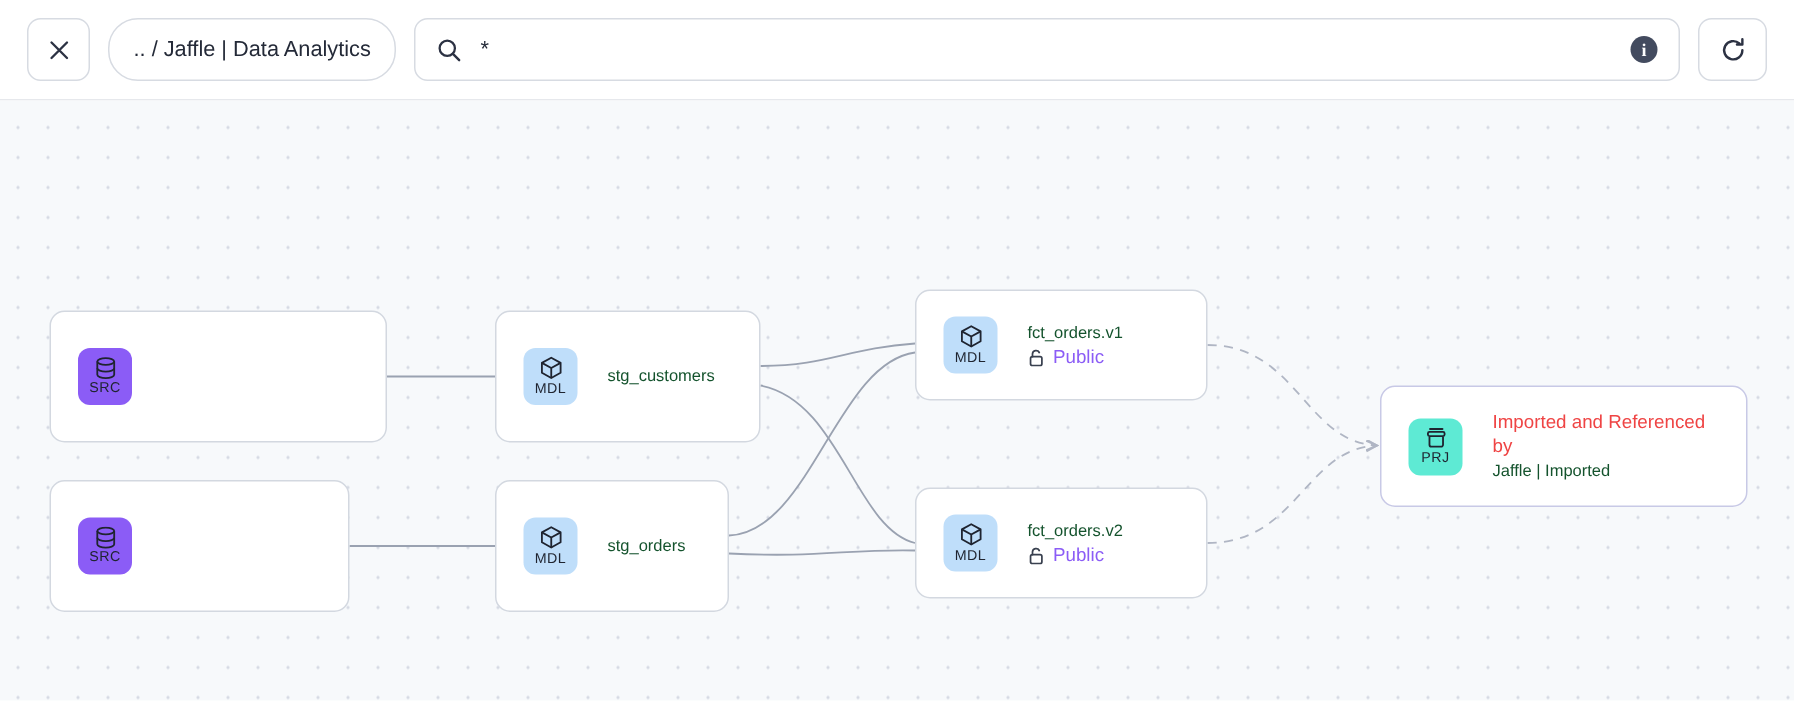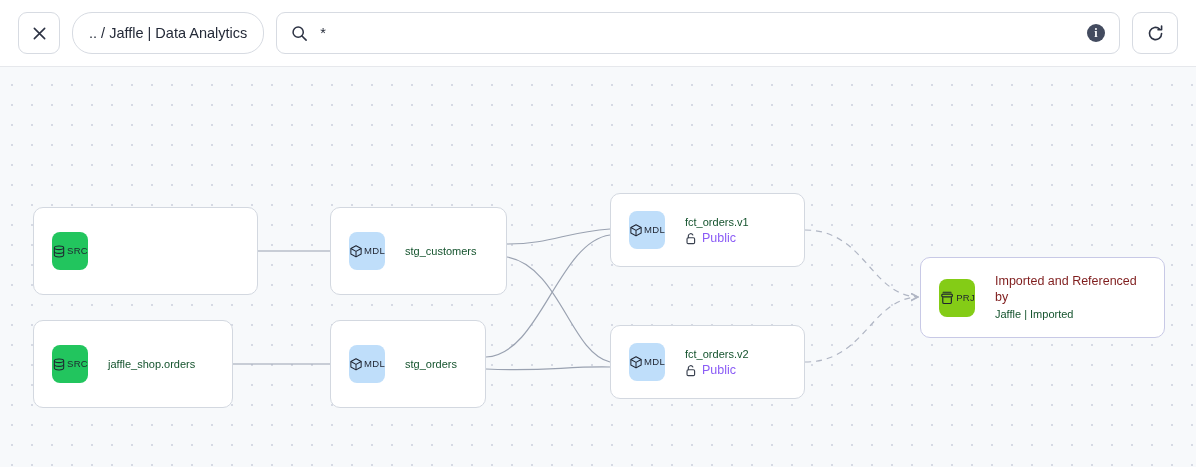--- a/index.html
+++ b/index.html
@@ -89,38 +89,38 @@
     border: 1px solid #d3d8e0;
     border-radius: 10px;
     display: flex; align-items: center;
     padding: 0 18px;
     gap: 20px;
     cursor: pointer;
   }
   .node.prj { border-color: #c8c9e6; }
   .badge {
     width: 36px; height: 38px; border-radius: 8px;
-    display: flex; flex-direction: row;
+    display: flex; flex-direction: column;
     align-items: center; justify-content: center;
     gap: 1px; flex: 0 0 auto;
   }
-  .badge.src { background: #22c55e; }
+  .badge.src { background: #8b5cf6; }
   .badge.mdl { background: #bfdefa; }
-  .badge.prj { background: #84cc16; }
+  .badge.prj { background: #5eead4; }
   .badge-label {
     font-size: 9.5px; letter-spacing: .3px;
     color: #1f2430; line-height: 1;
   }
   .node-title { font-size: 11px; color: #14532d; line-height: 1.35; white-space: nowrap; }
   .node-body { display: flex; flex-direction: column; justify-content: center; gap: 2px; }
   .node-sub {
     display: flex; align-items: center; gap: 5px;
     font-size: 12.5px; color: #8b5cf6;
   }
-  .node-cap { font-size: 12.5px; color: #7f1d1d; line-height: 1.3; }
+  .node-cap { font-size: 12.5px; color: #ef4444; line-height: 1.3; }
 </style>
 </head>
 <body>
 
 <div id="app">
 
   <div class="header">
     <div class="hbtn">
       <svg width="15" height="15" viewBox="0 0 16 16">
         <path d="M2.5 2.5 L13.5 13.5 M13.5 2.5 L2.5 13.5" stroke="#2c3243" stroke-width="1.7" stroke-linecap="round" fill="none"></path>
@@ -181,23 +181,20 @@
 
     <div class="node" style="left:33px; top:253px; width:200px; height:88px;">
       <div class="badge src">
         <svg width="17" height="15" viewBox="0 0 18 16">
           <ellipse cx="9" cy="3.2" rx="6" ry="2.4" fill="none" stroke="#1f2430" stroke-width="1.3"></ellipse>
           <path d="M3 3.2 V12.6 C3 13.9 5.7 15 9 15 C12.3 15 15 13.9 15 12.6 V3.2" fill="none" stroke="#1f2430" stroke-width="1.3"></path>
           <path d="M3 8 C3 9.3 5.7 10.4 9 10.4 C12.3 10.4 15 9.3 15 8" fill="none" stroke="#1f2430" stroke-width="1.3"></path>
         </svg>
         <span class="badge-label">SRC</span>
       </div>
-      <div class="node-body">
-        <div class="node-title">jaffle_shop.orders</div>
-      </div>
     </div>
 
     <div class="node" style="left:330px; top:140px; width:177px; height:88px;">
       <div class="badge mdl">
         <svg width="17" height="17" viewBox="0 0 18 18">
           <path d="M9 1.6 L15.6 5.2 L15.6 12.2 L9 15.9 L2.4 12.2 L2.4 5.2 Z" fill="none" stroke="#1f2430" stroke-width="1.3" stroke-linejoin="round"></path>
           <path d="M2.4 5.2 L9 8.8 L15.6 5.2 M9 8.8 L9 15.9" fill="none" stroke="#1f2430" stroke-width="1.3" stroke-linejoin="round"></path>
         </svg>
         <span class="badge-label">MDL</span>
       </div>

